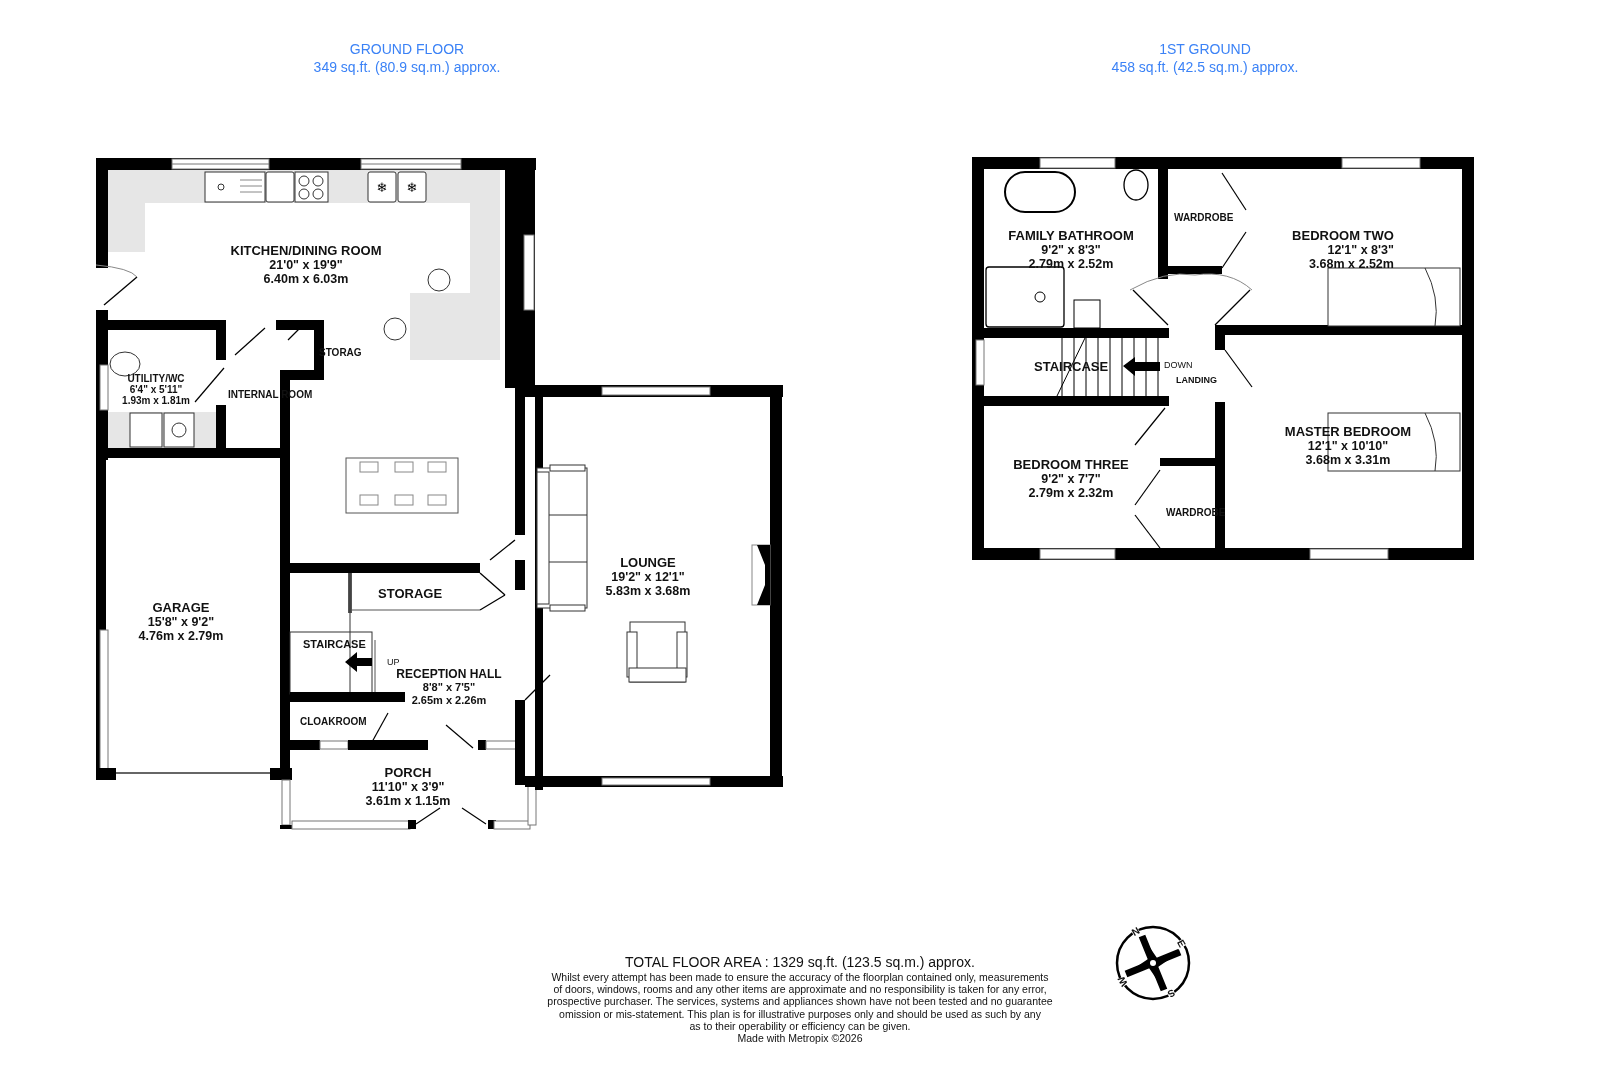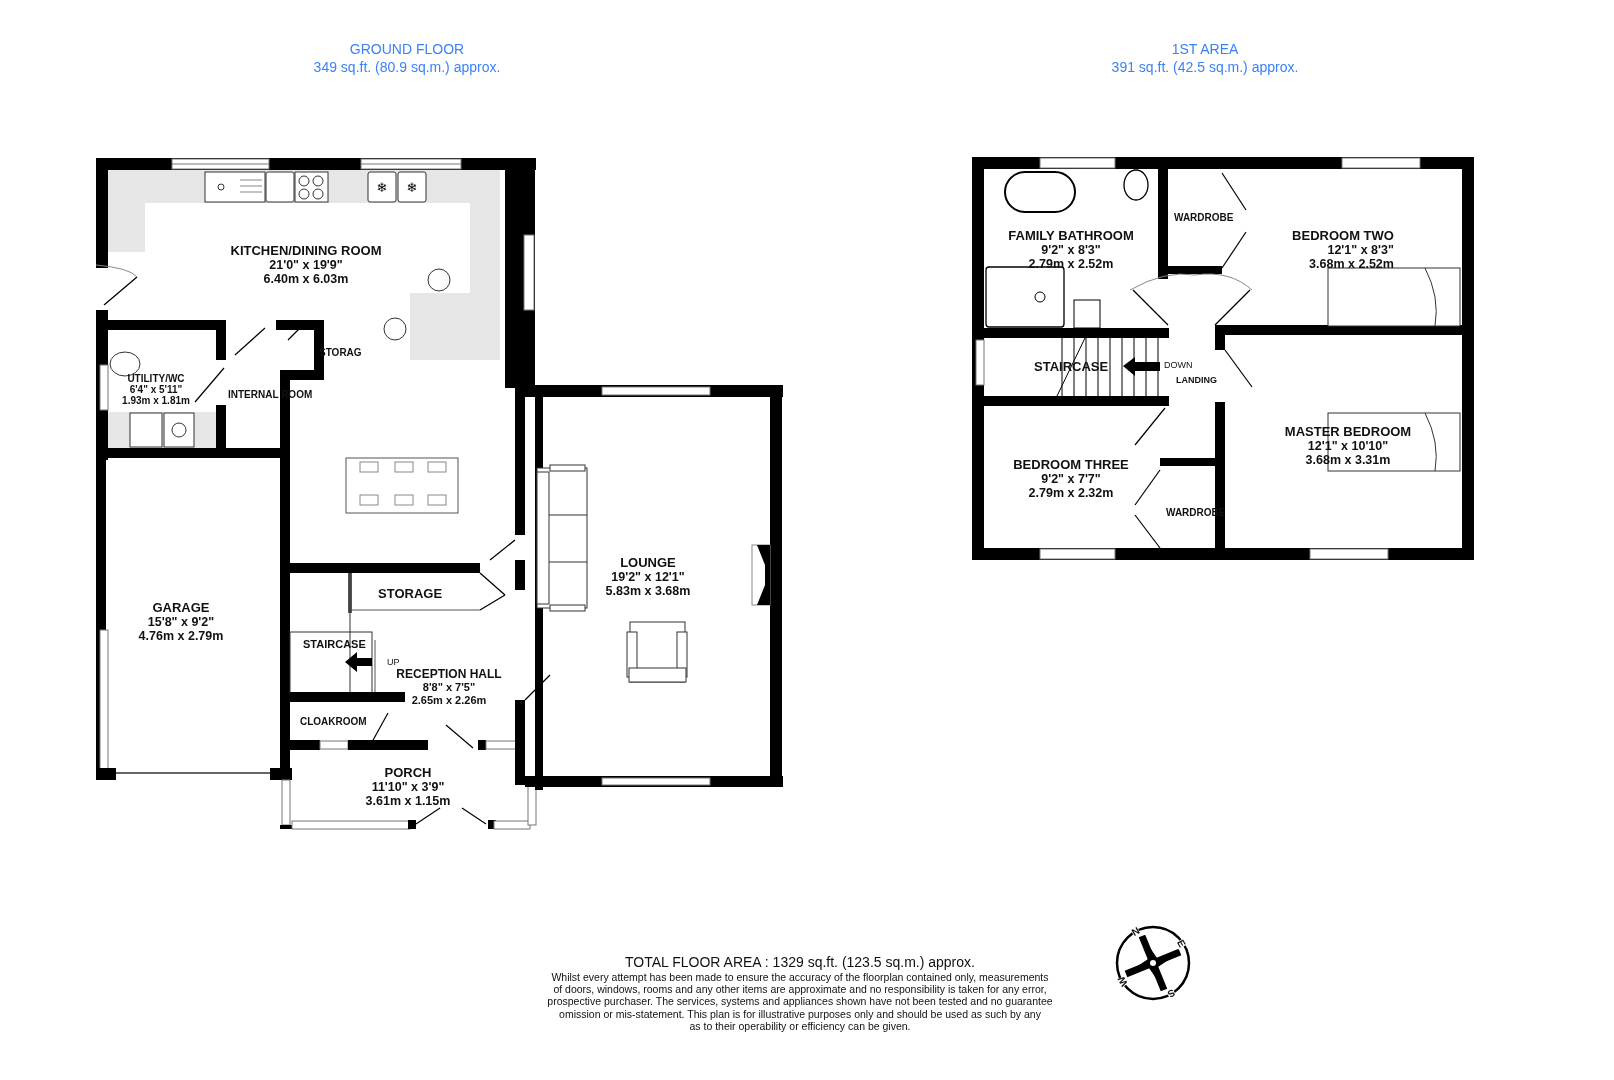--- a/index.html
+++ b/index.html
@@ -20,22 +20,22 @@
   .compass { position:absolute; left:1112px; top:922px; width:82px; height:82px; }
 </style>
 </head>
 <body>
 
 <div class="hdr" style="left:257px; top:40px; width:300px;">
   <div>GROUND FLOOR</div>
   <div>349 sq.ft. (80.9 sq.m.) approx.</div>
 </div>
 <div class="hdr" style="left:1055px; top:40px; width:300px;">
-  <div>1ST AREA</div>
-  <div>391 sq.ft. (42.5 sq.m.) approx.</div>
+  <div>1ST GROUND</div>
+  <div>458 sq.ft. (42.5 sq.m.) approx.</div>
 </div>
 
 <svg class="plan" width="1614" height="1080" viewBox="0 0 1614 1080">
 
   <g>
 
     <path d="M108,170 L500,170 L500,360 L410,360 L410,293 L470,293 L470,203 L145,203 L145,252 L108,252 Z" fill="#e6e6e6"></path>
 
     <rect x="96" y="158" width="440" height="12" fill="#000"></rect>
     <rect x="96" y="158" width="12" height="110" fill="#000"></rect>
@@ -293,20 +293,21 @@
 <div class="mini" style="left:1164px; top:360px;">DOWN</div>
 <div class="tiny" style="left:1176px; top:375px; font-size:9px;">LANDING</div>
 
 <div class="footer" style="top:953px;">
   <div class="total">TOTAL FLOOR AREA : 1329 sq.ft. (123.5 sq.m.) approx.</div>
   <div class="disc">Whilst every attempt has been made to ensure the accuracy of the floorplan contained only, measurements</div>
   <div class="disc">of doors, windows, rooms and any other items are approximate and no responsibility is taken for any error,</div>
   <div class="disc">prospective purchaser. The services, systems and appliances shown have not been tested and no guarantee</div>
   <div class="disc">omission or mis-statement. This plan is for illustrative purposes only and should be used as such by any</div>
   <div class="disc">as to their operability or efficiency can be given.</div>
+  <div class="disc">Made with Metropix ©2026</div>
 </div>
 
 <div class="compass">
   <svg width="82" height="82" viewBox="0 0 82 82">
     <circle cx="41" cy="41" r="36" fill="none" stroke="#000" stroke-width="2.5"></circle>
     <path d="M41,41 L30,14 L45,36 Z M41,41 L68,30 L46,45 Z M41,41 L52,68 L37,46 Z M41,41 L14,52 L36,37 Z" fill="#000"></path>
     <path d="M30,14 L41,41 L52,68 L41,41 M14,52 L41,41 L68,30" fill="#000" stroke="#000" stroke-width="7" stroke-linejoin="miter"></path>
     <circle cx="41" cy="41" r="3" fill="#fff"></circle>
   </svg>
   <span style="position:absolute;left:20px;top:4px;font-size:10px;font-weight:bold;background:#fff;transform:rotate(-30deg);">N</span>

